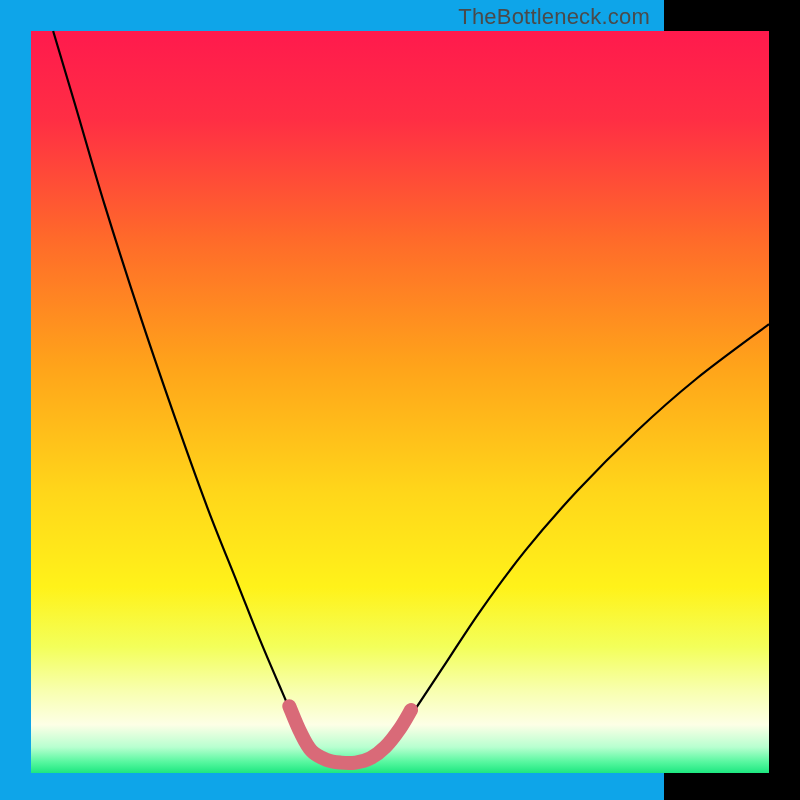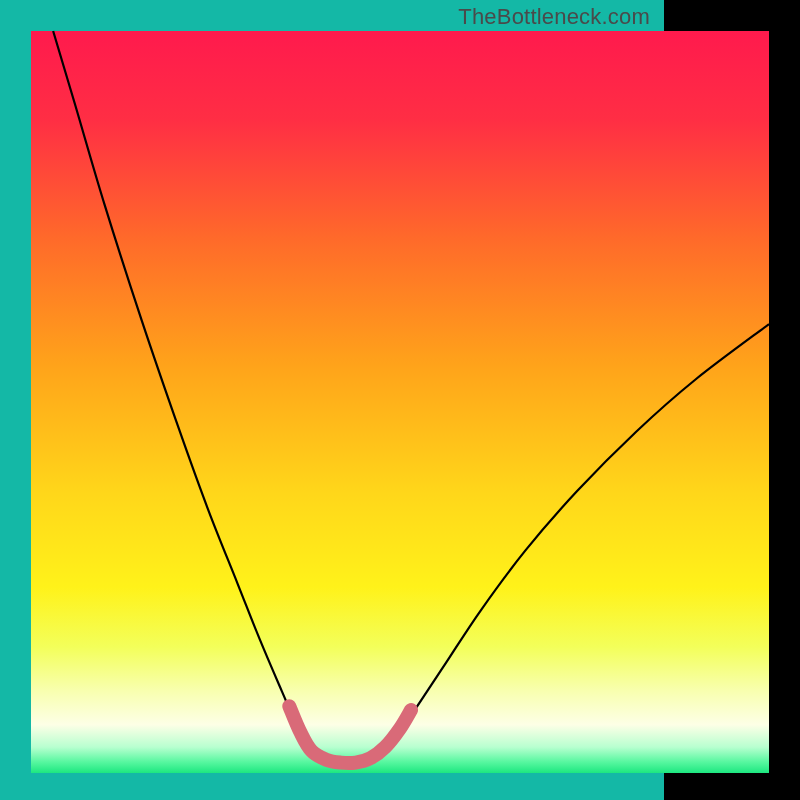--- a/index.html
+++ b/index.html
@@ -8,21 +8,21 @@
     width: 800px;
     height: 800px;
     background: #000;
     overflow: hidden;
     font-family: Arial, Helvetica, sans-serif;
   }
   .frame {
     position: relative;
     width: 664px;
     height: 800px;
-    background: #14b8a6;
+    background: #0ea5e9;
   }
   .watermark {
     position: absolute;
     top: 4px;
     right: 14px;
     color: #4a4a4a;
     font-size: 22px;
     font-weight: 400;
     letter-spacing: 0.2px;
   }

